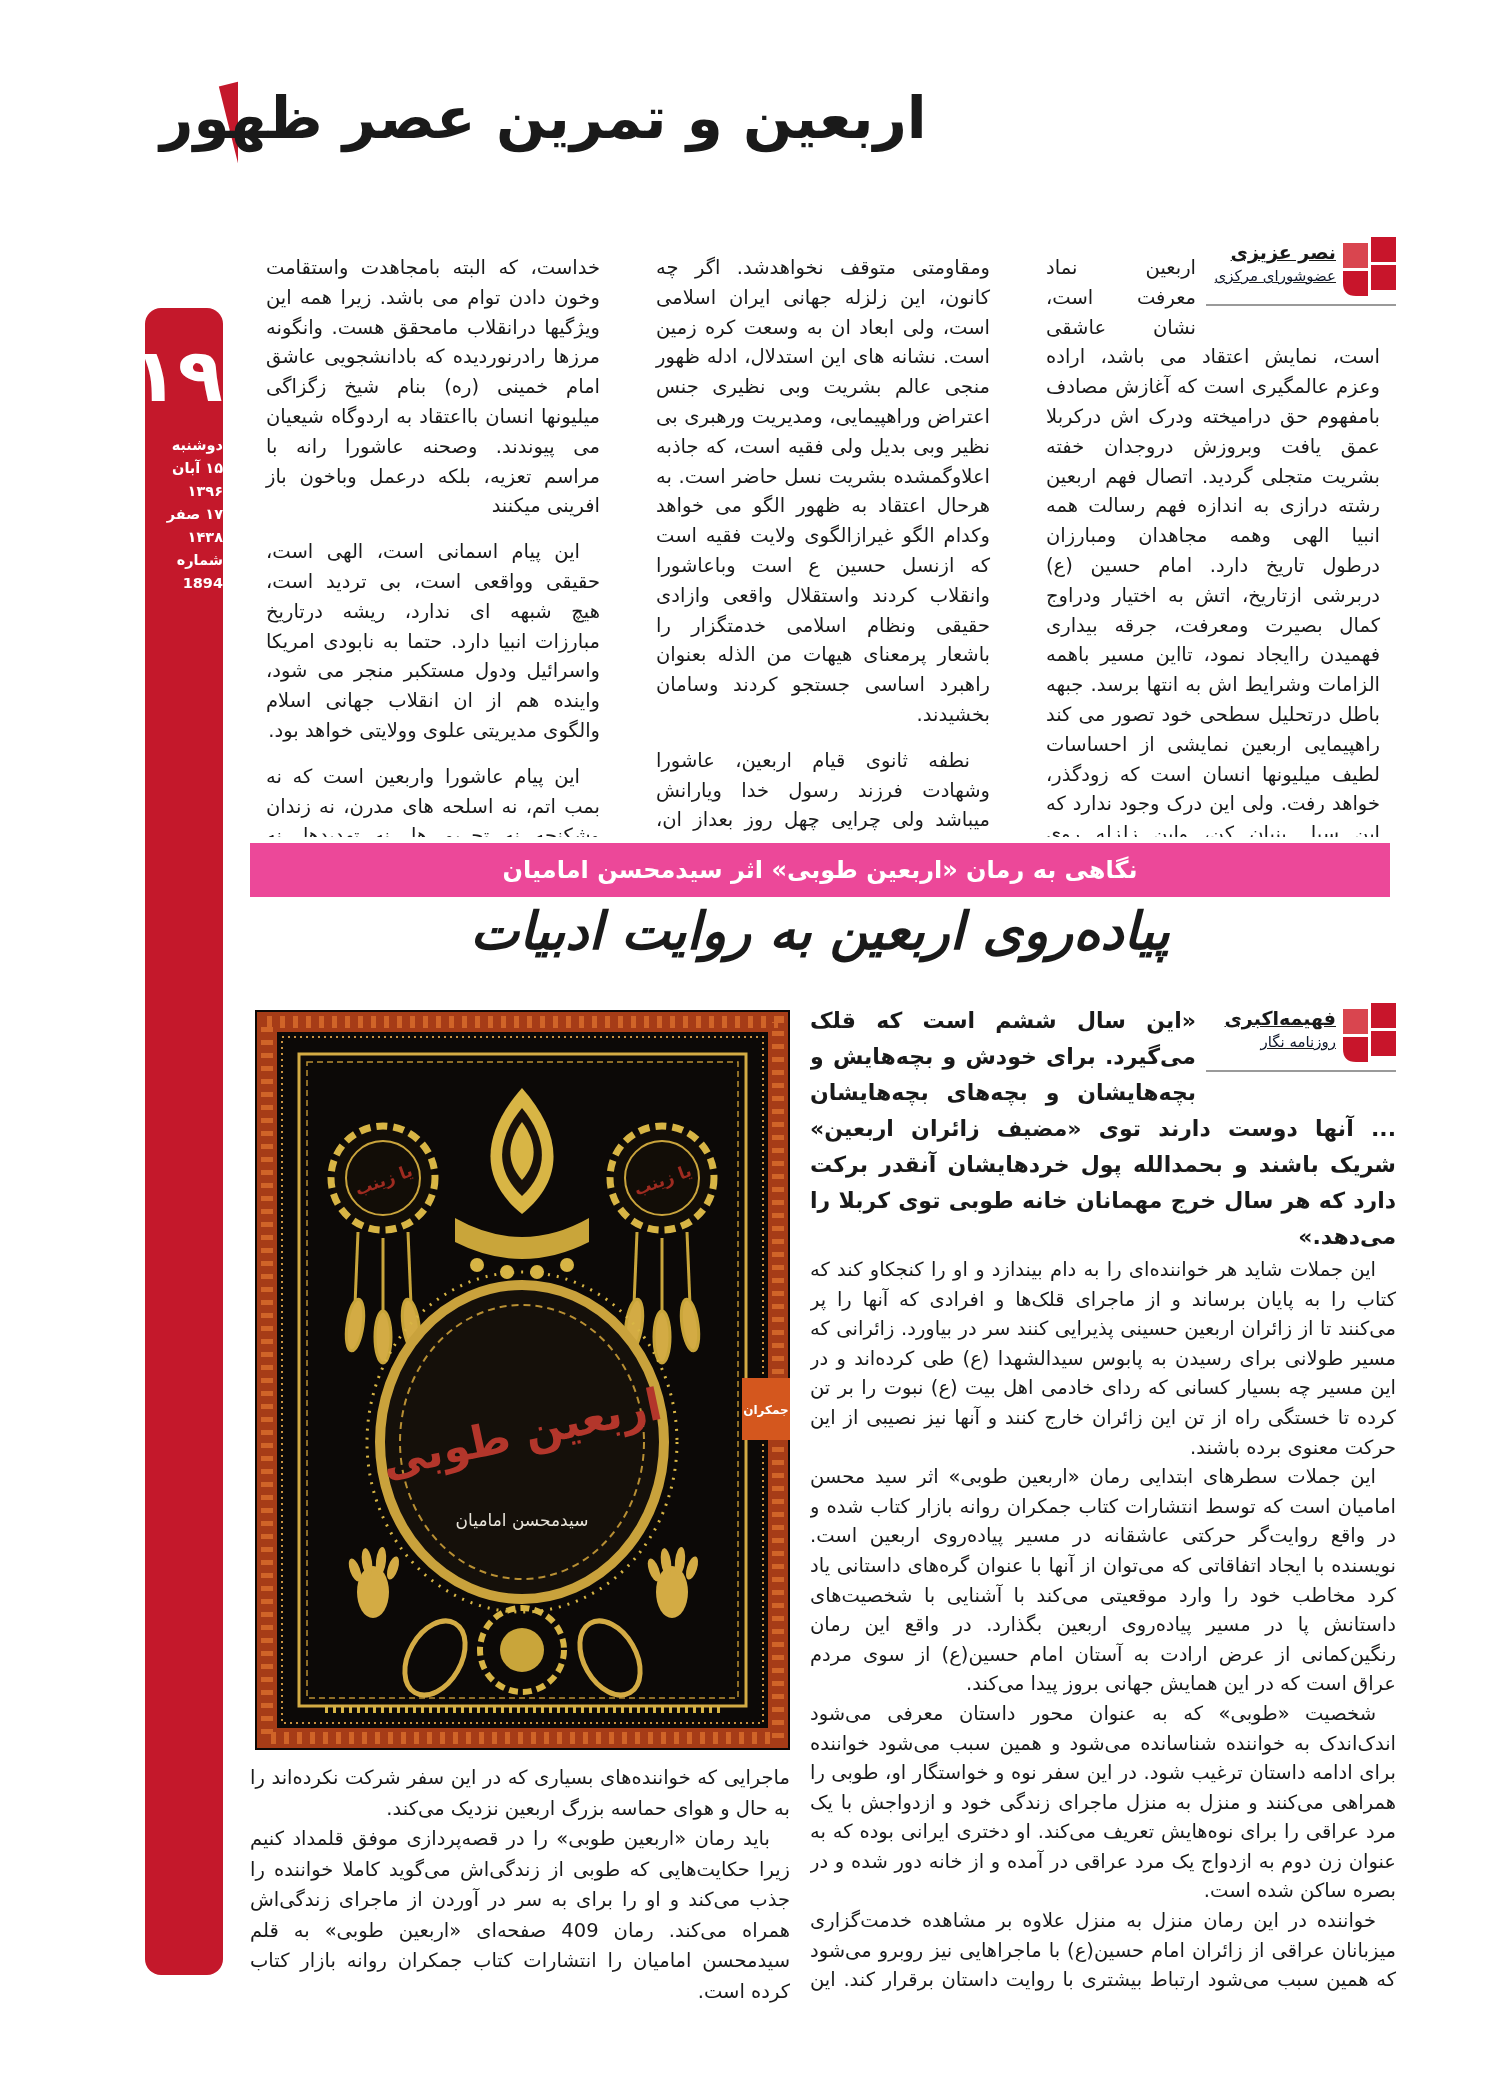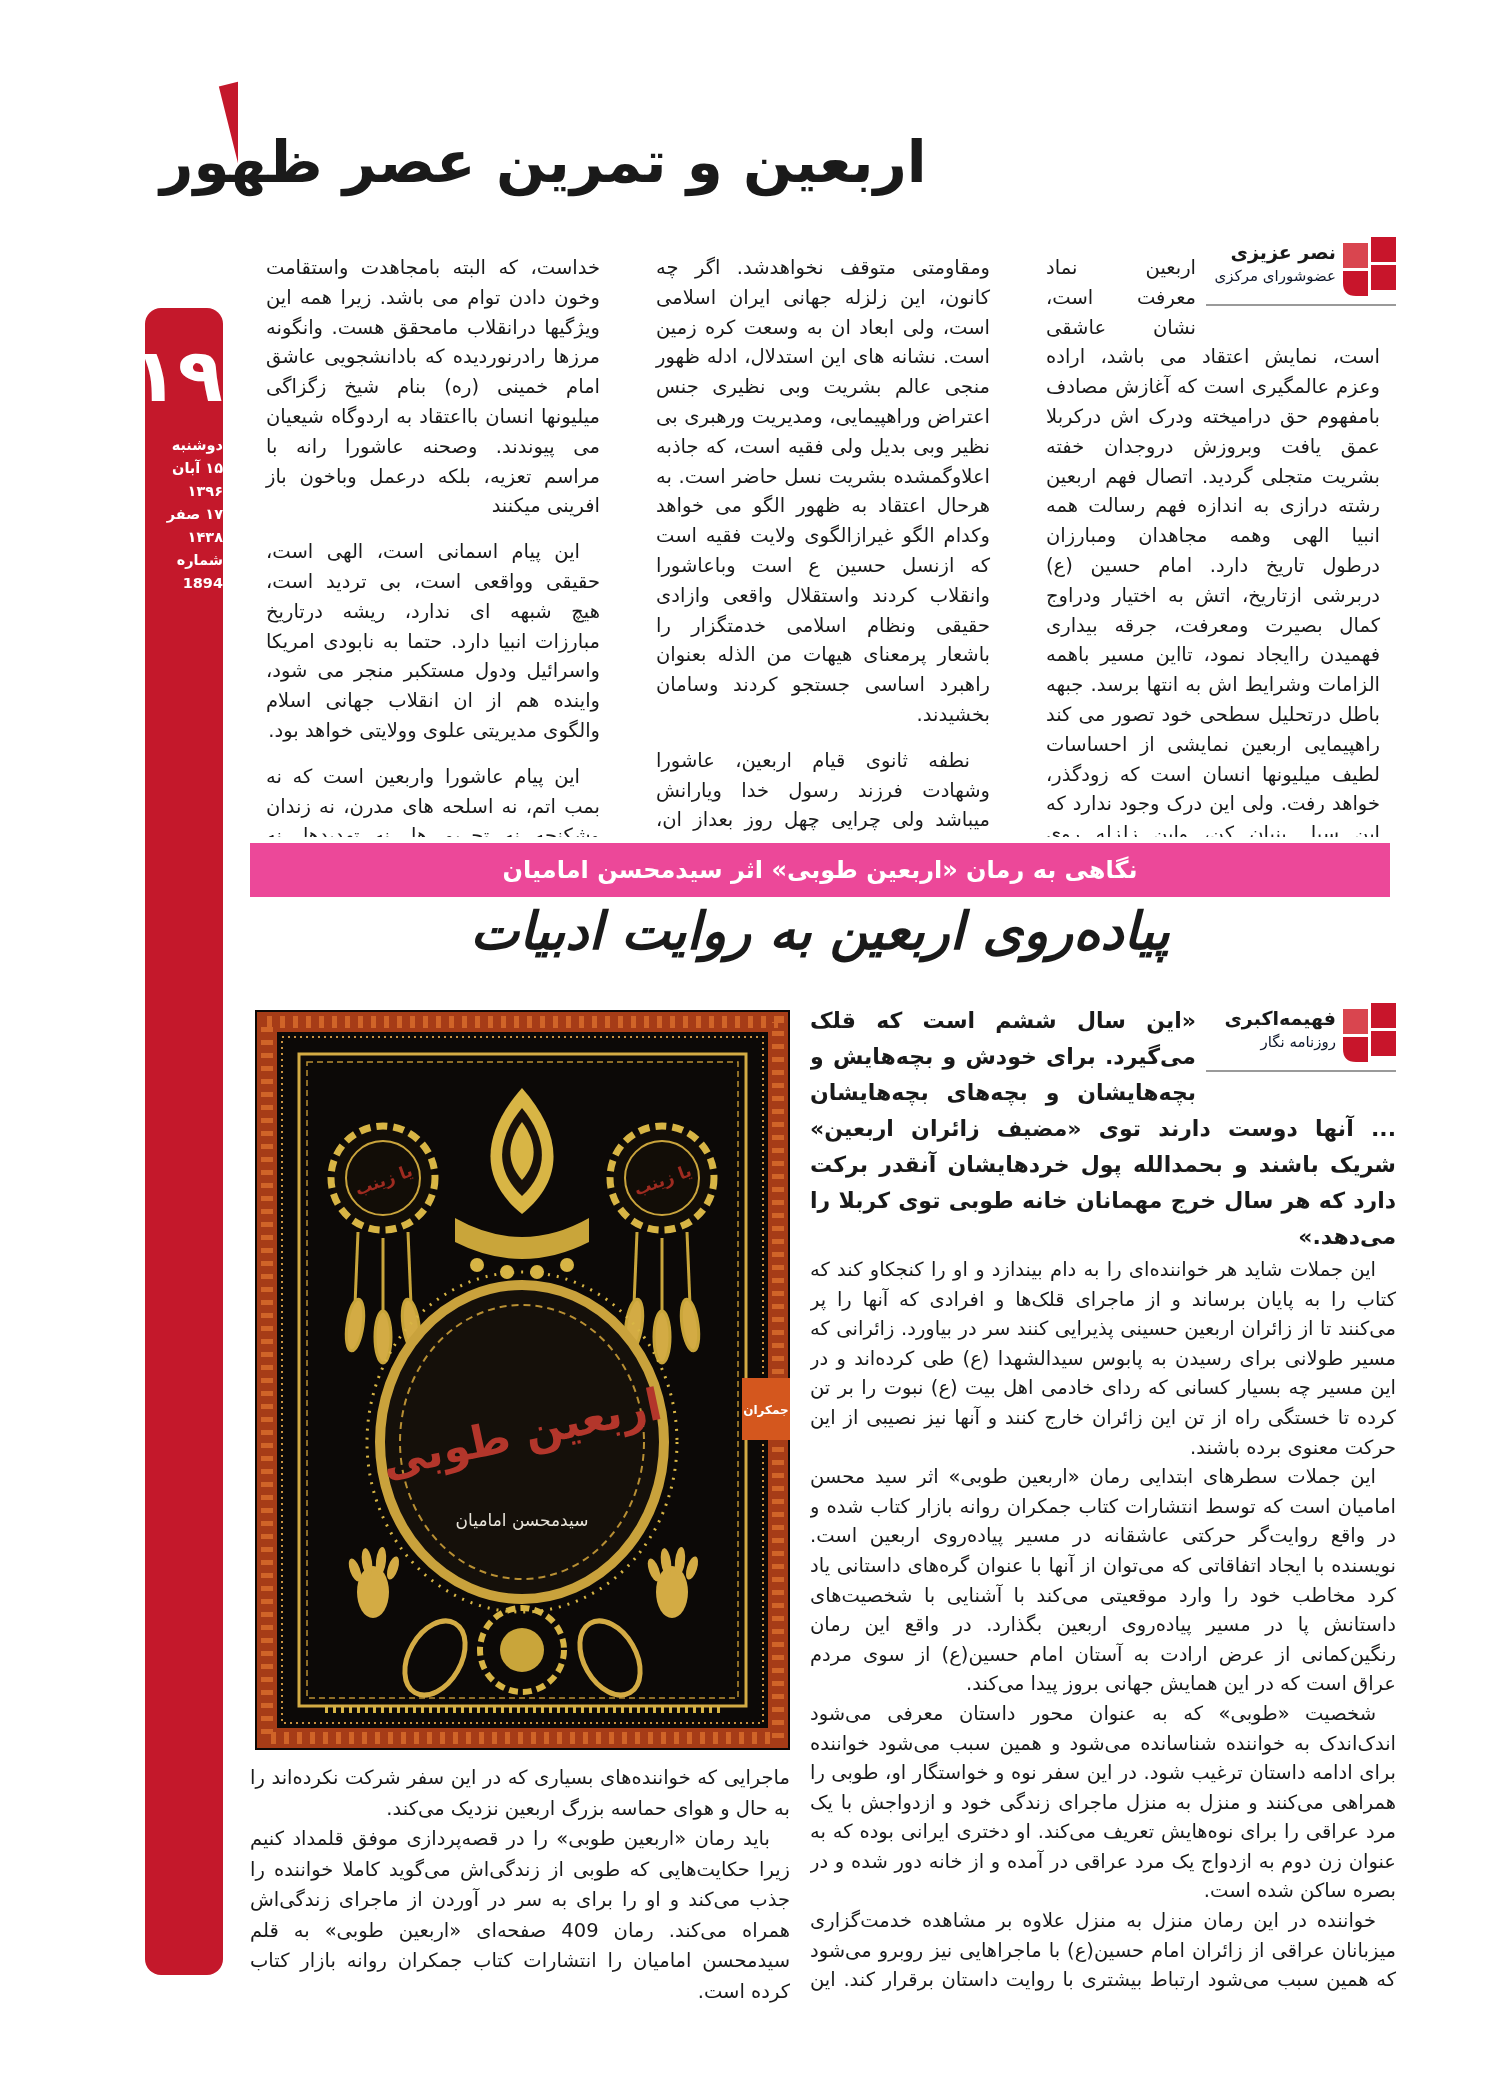--- a/index.html
+++ b/index.html
@@ -6,31 +6,31 @@
   .page{position:relative;width:1500px;height:2081px;background:#ffffff;
         font-family:"DejaVu Sans",sans-serif;direction:rtl;overflow:hidden;color:#1a1a1a;}
   
   .logo{position:absolute;left:48px;top:52px;width:190px;height:250px;}
   .sidebar{position:absolute;left:145px;top:308px;width:78px;height:1667px;
            background:#c4182b;border-radius:16px;color:#fff;text-align:right;}
   .page-number{font-size:74px;font-weight:bold;line-height:1;margin-top:30px;}
   .dates{margin-top:22px;font-size:14.5px;font-weight:bold;line-height:23px;}
   
   .headline1{position:absolute;top:84px;left:160px;right:164px;text-align:left;
-             font-size:58px;font-weight:bold;letter-spacing:-1px;white-space:nowrap;direction:rtl;margin-top:44px;}
+             font-size:58px;font-weight:bold;letter-spacing:-1px;white-space:nowrap;direction:rtl;}
   .headline1 span{direction:rtl;unicode-bidi:plaintext;}
   .col{position:absolute;top:237px;height:600px;width:366px;overflow:hidden;
        font-size:19.5px;line-height:29.8px;text-align:justify;}
   .col p{margin:16px;}
   .col p.indent{text-indent:20px;}
   .col1{left:1030px;} .col2{left:640px;} .col3{left:250px;}
   
   .byline{float:right;width:190px;height:88px;margin-left:10px;direction:rtl;}
   .byline-inner{display:flex;flex-direction:row;align-items:flex-start;gap:7px;
-                border-bottom:2px solid #9a9a9a;padding-bottom:7px;}
+                border-bottom:2px solid #9a9a9a;padding-bottom:7px;text-decoration:underline;}
   .byline-txt{padding-top:2px;}
   .byline-name{font-size:19px;font-weight:bold;line-height:26px;white-space:nowrap;}
   .byline-role{font-size:15px;color:#0f172a;line-height:22px;white-space:nowrap;}
   
   .kicker{position:absolute;left:250px;top:843px;width:1140px;height:54px;background:#ec4899;
           color:#fff;font-size:24px;font-weight:bold;text-align:center;line-height:54px;}
   .headline2{position:absolute;left:250px;top:901px;width:1140px;text-align:center;
              font-size:52px;font-weight:bold;font-style:italic;}
   .a2main{position:absolute;left:810px;top:1003px;width:586px;height:995px;overflow:hidden;
           font-size:19.5px;line-height:29.6px;text-align:justify;}

